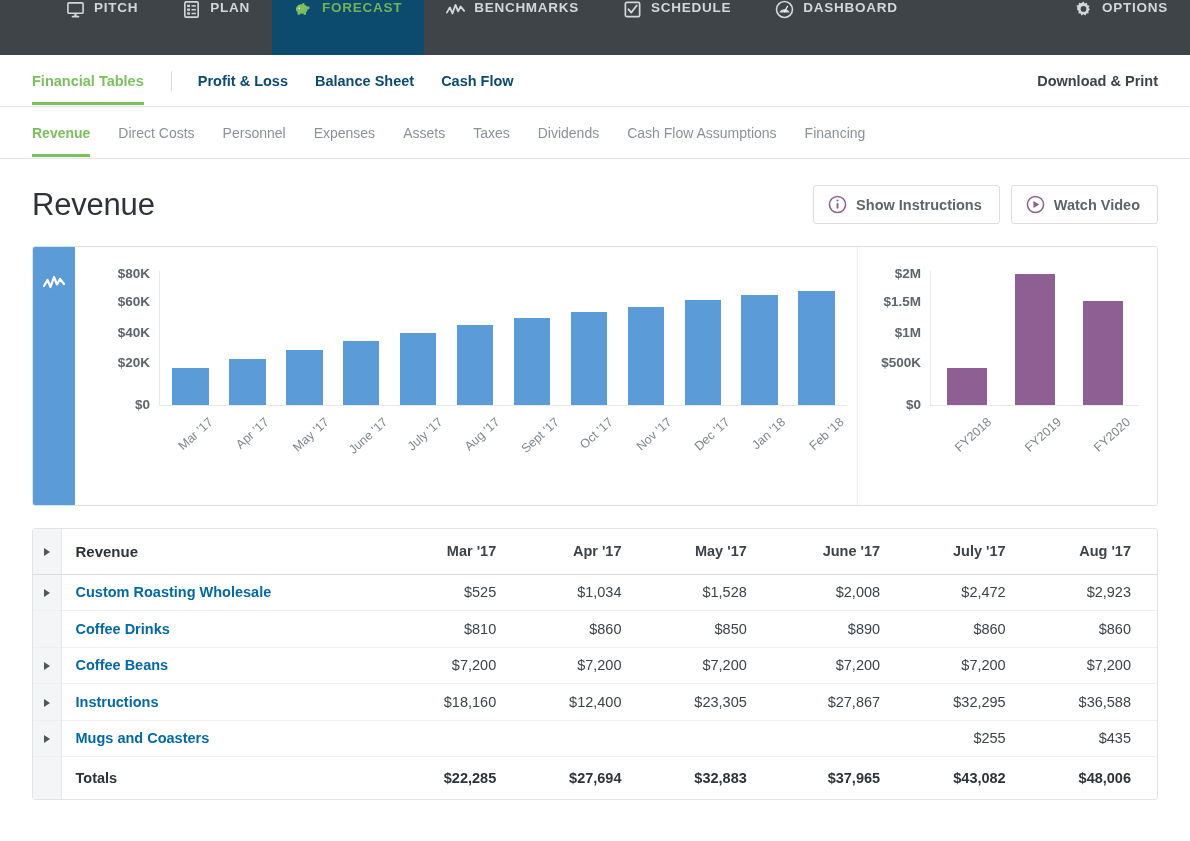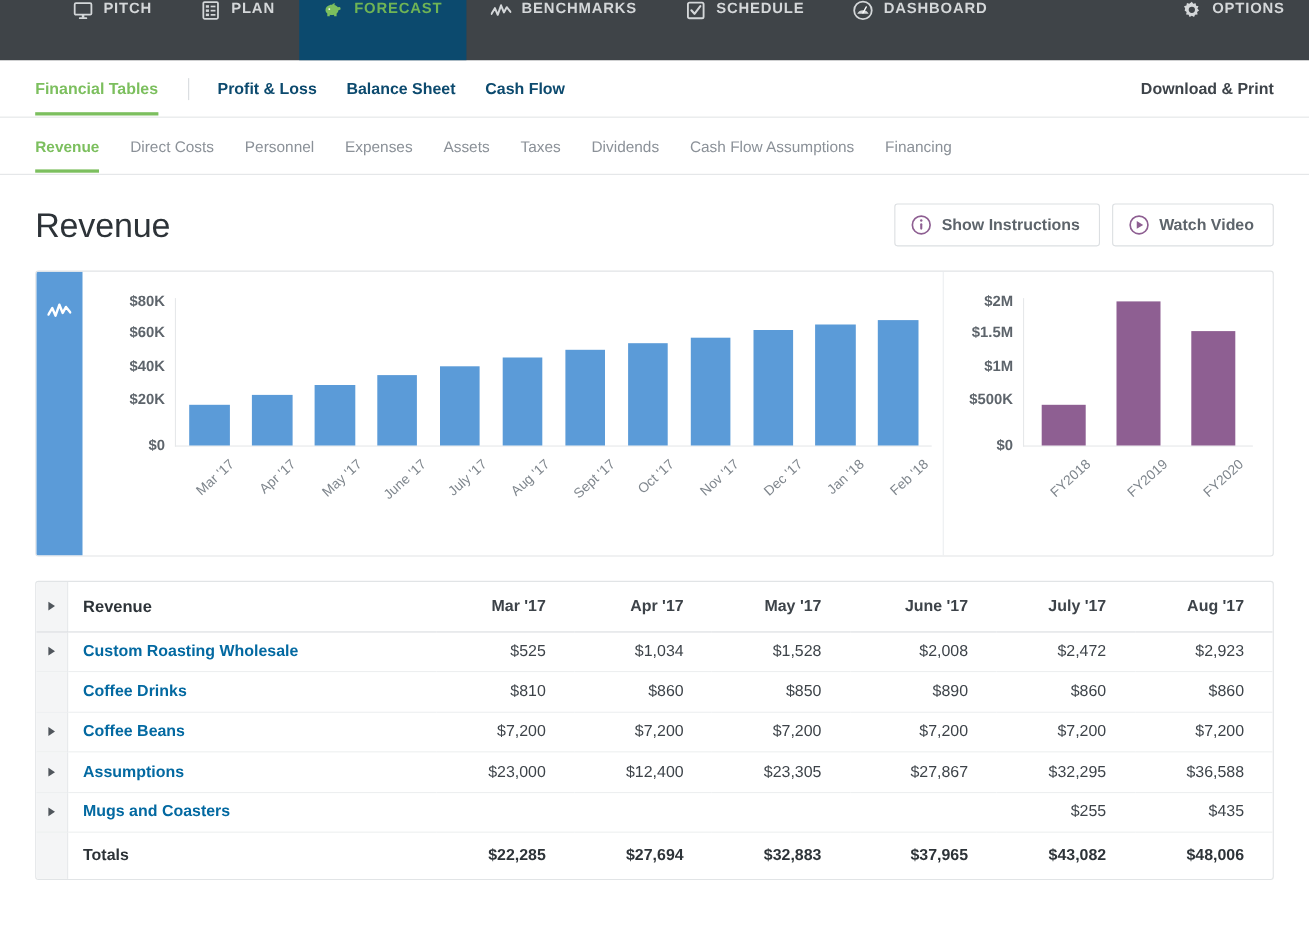--- a/index.html
+++ b/index.html
@@ -439,22 +439,22 @@
           <td class="c-name"><span class="rowlink">Coffee Beans</span></td>
           <td class="c-num">$7,200</td>
           <td class="c-num">$7,200</td>
           <td class="c-num">$7,200</td>
           <td class="c-num">$7,200</td>
           <td class="c-num">$7,200</td>
           <td class="c-num">$7,200</td>
         </tr>
         <tr>
           <td class="c-exp"><span class="tri"></span></td>
-          <td class="c-name"><span class="rowlink">Assumptions</span></td>
-          <td class="c-num">$23,000</td>
+          <td class="c-name"><span class="rowlink">Instructions</span></td>
+          <td class="c-num">$18,160</td>
           <td class="c-num">$12,400</td>
           <td class="c-num">$23,305</td>
           <td class="c-num">$27,867</td>
           <td class="c-num">$32,295</td>
           <td class="c-num">$36,588</td>
         </tr>
         <tr>
           <td class="c-exp"><span class="tri"></span></td>
           <td class="c-name"><span class="rowlink">Mugs and Coasters</span></td>
           <td class="c-num"></td>

